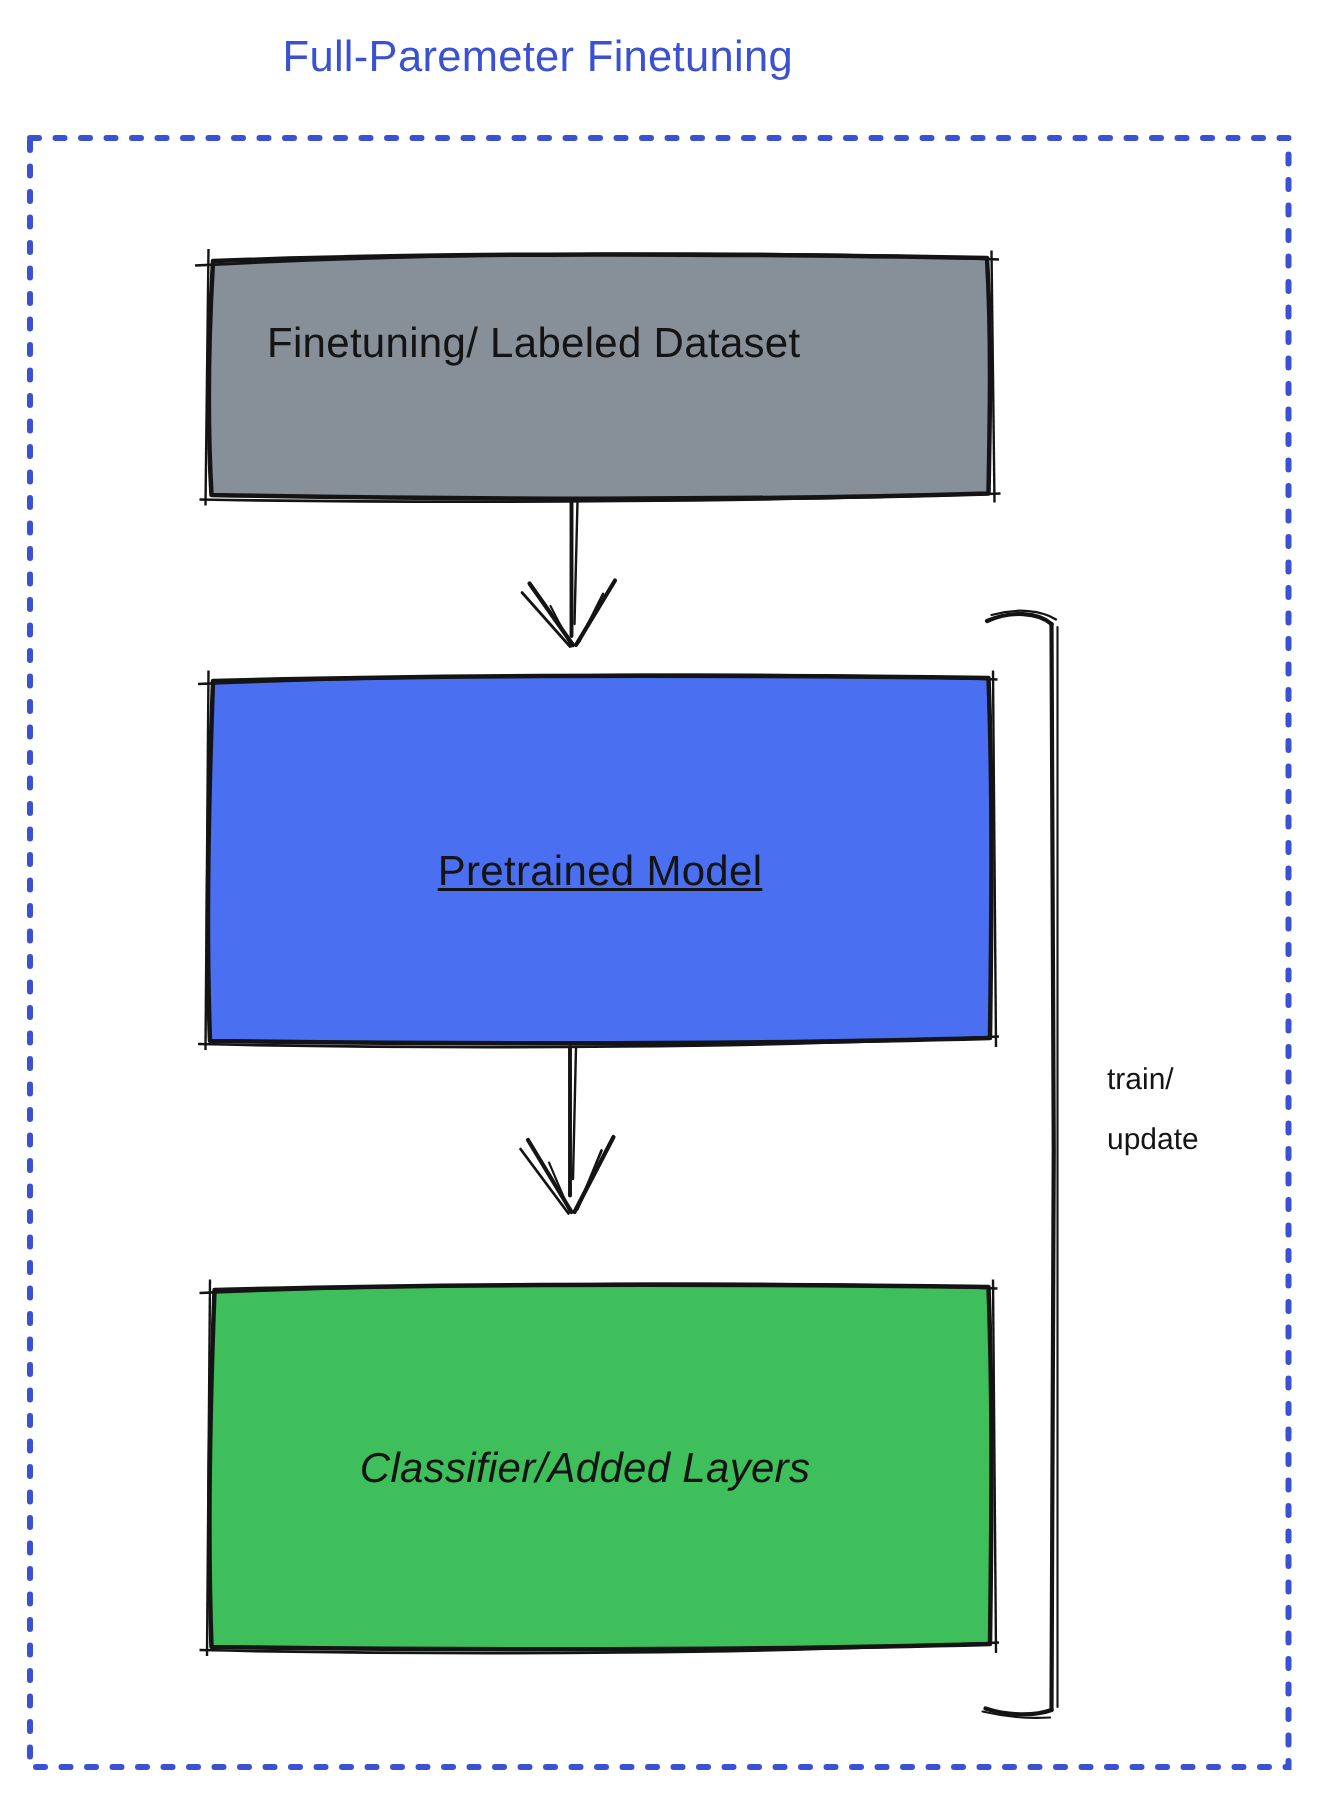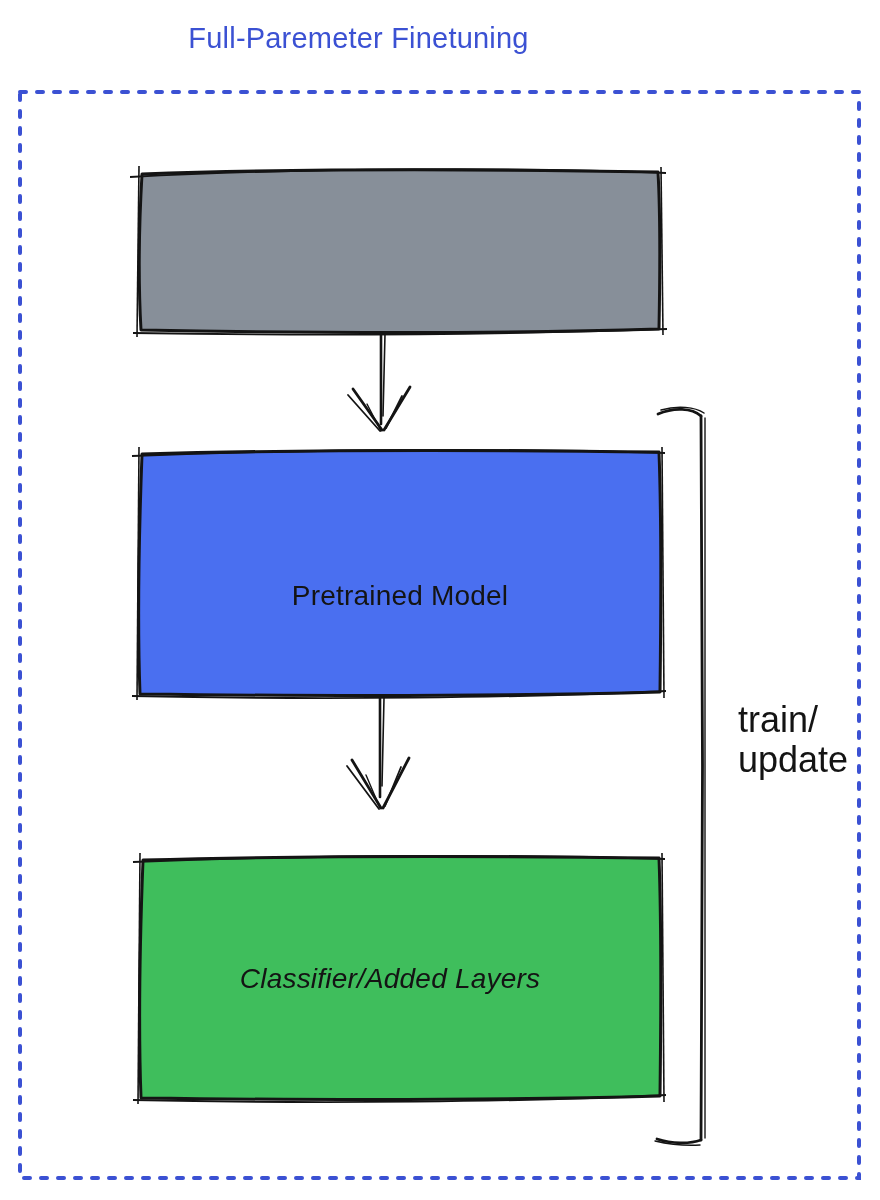--- a/index.html
+++ b/index.html
@@ -40,38 +40,39 @@
     font-size: 28px;
     letter-spacing: 0.2px;
     white-space: nowrap;
   }
   .label-dataset {
     left: 178px;
     top: 213px;
   }
   .label-pretrained {
     left: 140px;
-    top: 580px;
+    top: 565px;
     width: 520px;
     text-align: center;
+    text-decoration: underline;
   }
   .label-classifier {
     left: 130px;
     top: 963px;
     width: 520px;
     text-align: center;
     font-style: italic;
   }
   .bracket-label {
     position: absolute;
     left: 738px;
     top: 700px;
     z-index: 2;
     color: #141414;
-    font-size: 36px;
+    font-size: 20px;
     line-height: 40px;
     white-space: nowrap;
   }
   path, rect { vector-effect: non-scaling-stroke; }
 </style>
 </head>
 <body>
 
 <div class="canvas">
 
@@ -128,20 +129,21 @@
     <g stroke="#141414" fill="none" stroke-linecap="round">
       <path d="M658,414 C674,407 692,408 701,416" stroke-width="2.8"></path>
       <path d="M661,410 C678,405 695,407 704,413" stroke-width="1.5"></path>
       <path d="M701,416 C703,640 703,920 701,1140" stroke-width="2.8"></path>
       <path d="M705,418 L705,1138" stroke-width="1.4"></path>
       <path d="M701,1140 C690,1144 672,1144 657,1139" stroke-width="2.8"></path>
       <path d="M700,1145 C684,1146 668,1144 655,1141" stroke-width="1.4"></path>
     </g>
   </svg>
 
+  <div class="box-label label-dataset">Finetuning/ Labeled Dataset</div>
   <div class="box-label label-pretrained">Pretrained Model</div>
   <div class="box-label label-classifier">Classifier/Added Layers</div>
 
   <div class="bracket-label">
     <div>train/</div>
     <div>update</div>
   </div>
 
 </div>
 

